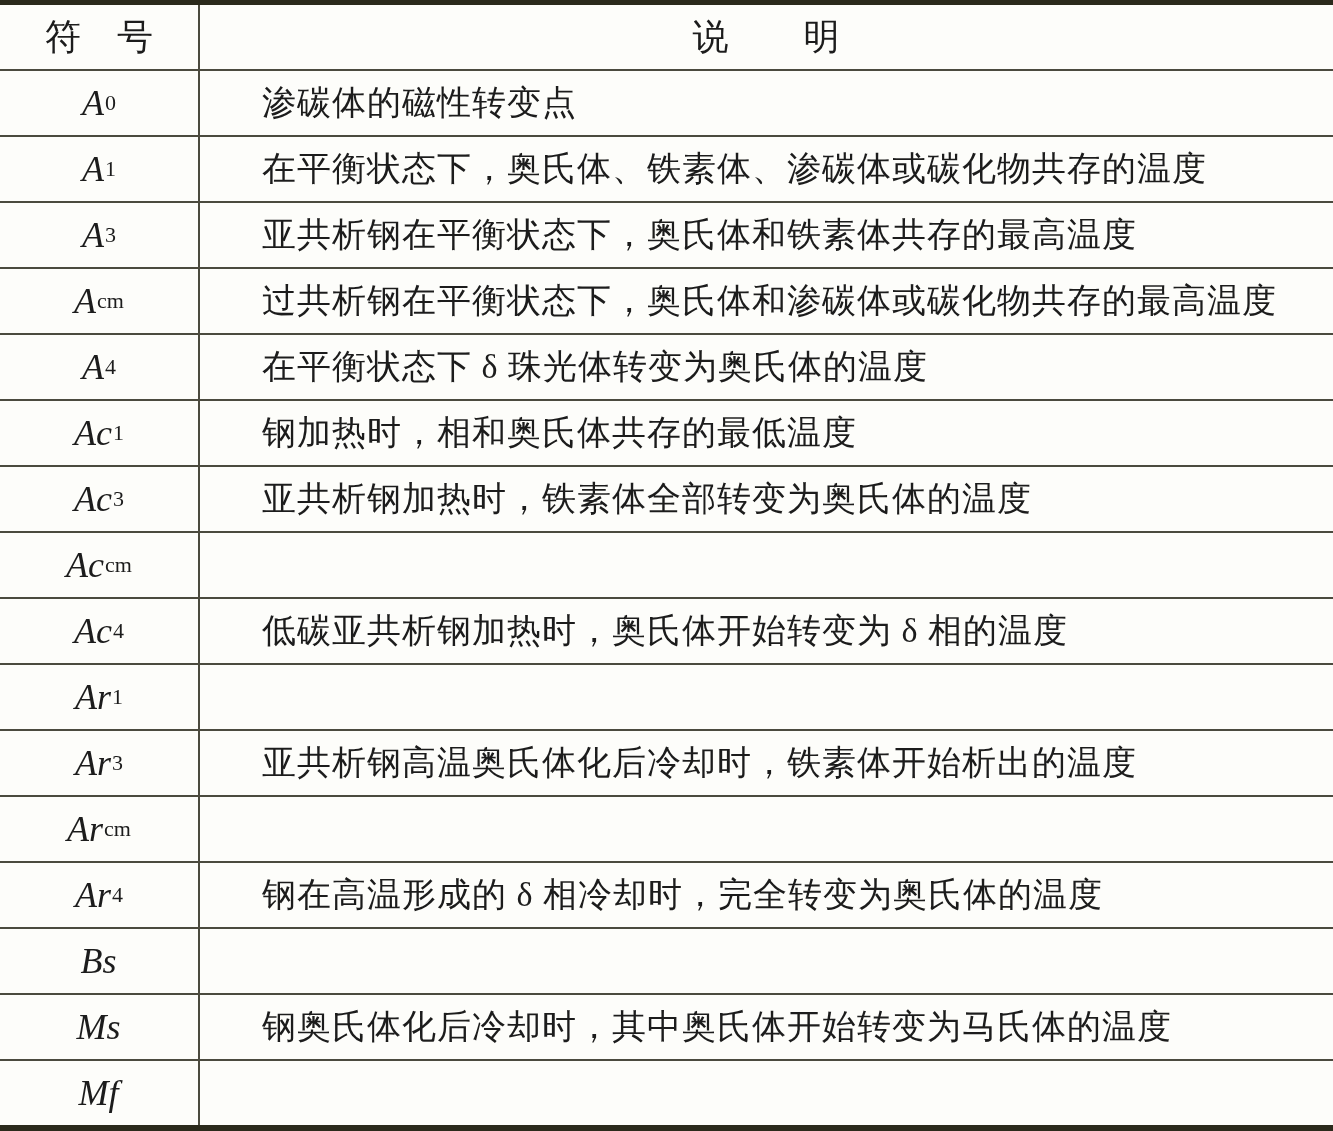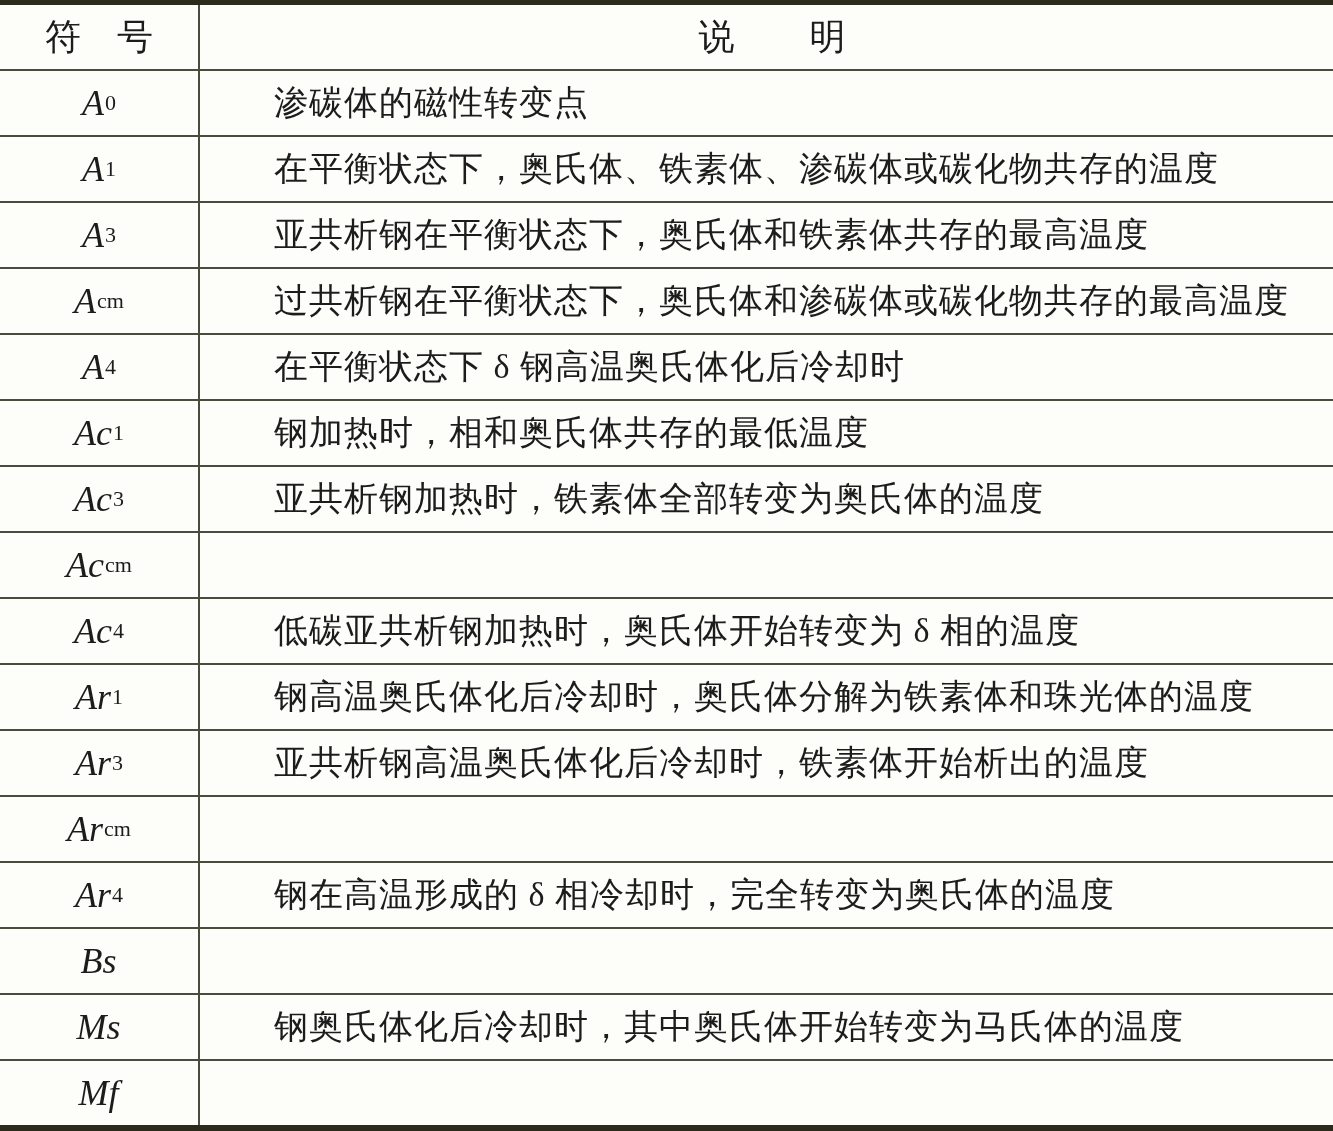--- a/index.html
+++ b/index.html
@@ -41,21 +41,20 @@
     justify-content: center;
     border-right: 2px solid var(--border-light);
     font-size: 36px;
     font-style: italic;
   }
   .cell.desc-col {
     flex: 1 1 auto;
     padding-left: 62px;
     font-size: 34px;
     letter-spacing: 1px;
-    margin-left: 12px;
   }
   .row.header-row .cell {
     font-style: normal;
     justify-content: center;
     padding-left: 0;
     font-size: 36px;
   }
   .sym-sub {
     font-style: normal;
     font-size: 22px;
@@ -113,21 +112,21 @@
       <span>过共析钢在平衡状态下，奥氏体和渗碳体或碳化物共存的最高温度</span>
     </div>
   </div>
 
   <div class="row">
     <div class="cell symbol-col">
       <span>A</span>
           <sub class="sym-sub">4</sub>
     </div>
     <div class="cell desc-col">
-      <span>在平衡状态下 δ 钢高温奥氏体化后冷却时</span>
+      <span>在平衡状态下 δ 珠光体转变为奥氏体的温度</span>
     </div>
   </div>
 
   <div class="row">
     <div class="cell symbol-col">
       <span>Ac</span>
           <sub class="sym-sub">1</sub>
     </div>
     <div class="cell desc-col">
       <span>钢加热时，相和奥氏体共存的最低温度</span>
@@ -158,23 +157,20 @@
     </div>
     <div class="cell desc-col">
       <span>低碳亚共析钢加热时，奥氏体开始转变为 δ 相的温度</span>
     </div>
   </div>
 
   <div class="row">
     <div class="cell symbol-col">
       <span>Ar</span>
           <sub class="sym-sub">1</sub>
-    </div>
-    <div class="cell desc-col">
-      <span>钢高温奥氏体化后冷却时，奥氏体分解为铁素体和珠光体的温度</span>
     </div>
   </div>
 
   <div class="row">
     <div class="cell symbol-col">
       <span>Ar</span>
           <sub class="sym-sub">3</sub>
     </div>
     <div class="cell desc-col">
       <span>亚共析钢高温奥氏体化后冷却时，铁素体开始析出的温度</span>

